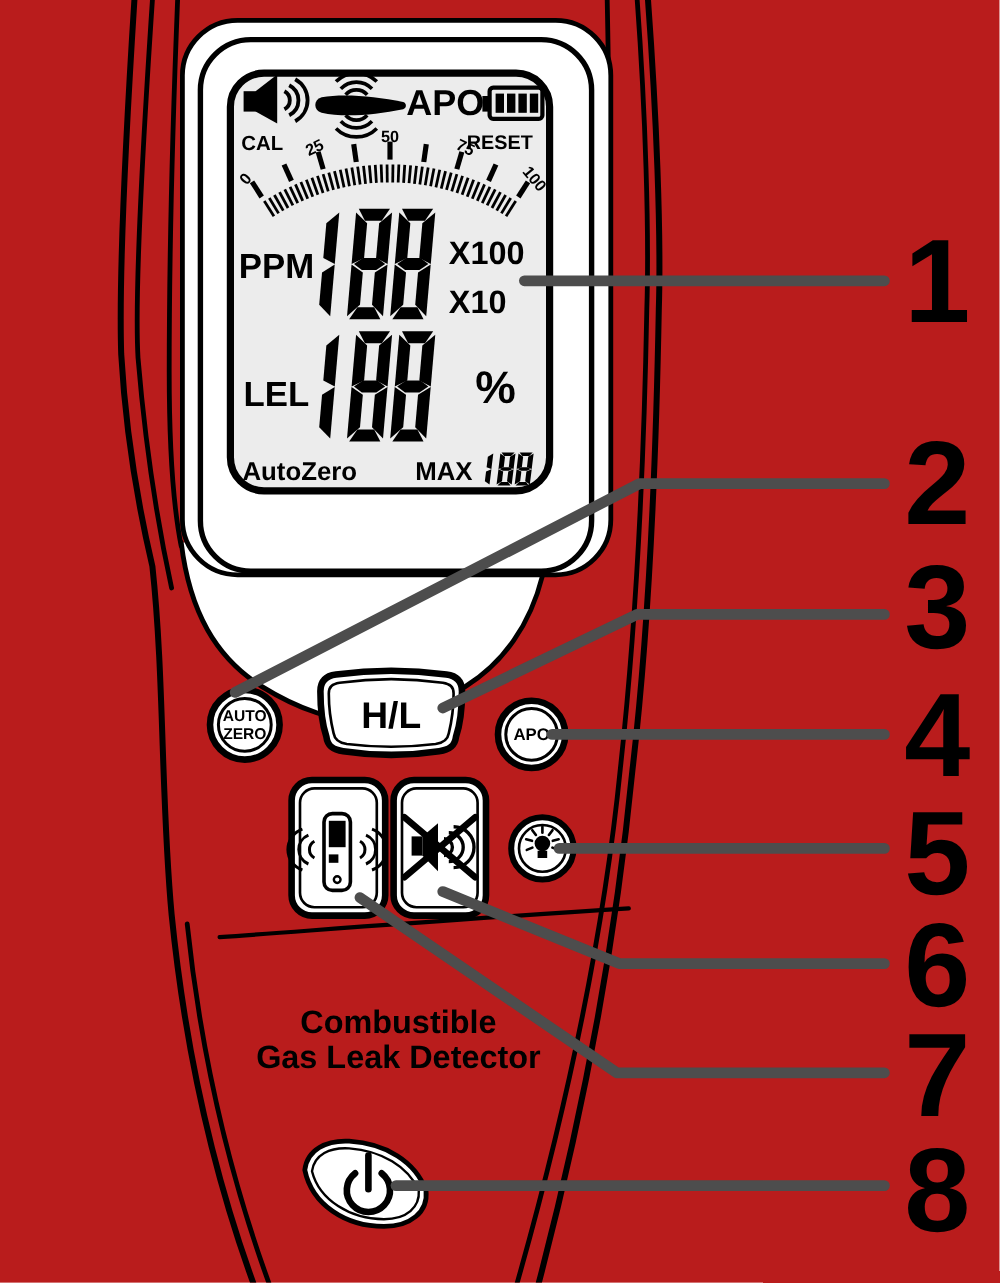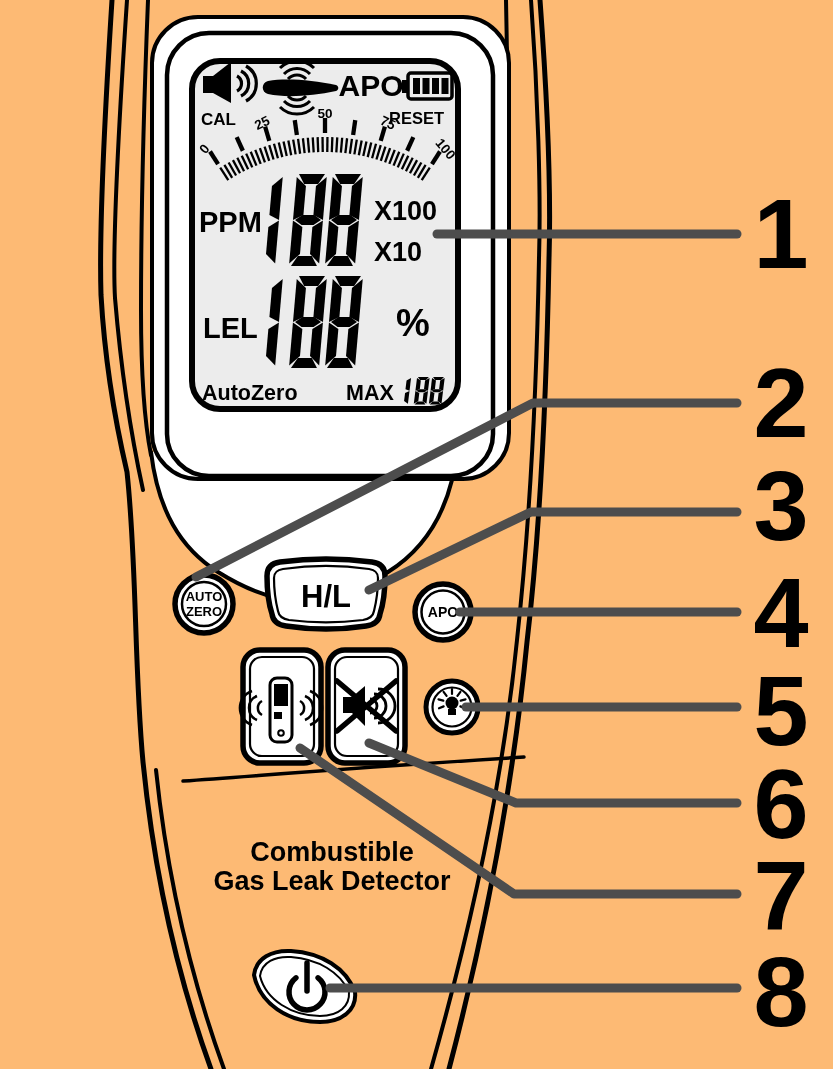--- a/index.html
+++ b/index.html
@@ -1,16 +1,16 @@
 <!DOCTYPE html>
 <html><head>
 <meta charset="utf-8">
 <style>
   html,body{margin:0;padding:0;background:#ffffff;}
-  .page{width:833px;height:1069px;position:relative;background:#fdba74;overflow:hidden;}
+  .page{width:833px;height:1069px;position:relative;background:#b91c1c;overflow:hidden;}
   svg{display:block;font-family:"Liberation Sans", sans-serif;}
   text{fill:#000;}
   .b{font-weight:bold;}
   .outline{fill:none;stroke:#000;}
 </style>
 </head>
 <body>
 
 <div class="page">
 <svg width="833" height="1069" viewBox="0 0 833 1069">

